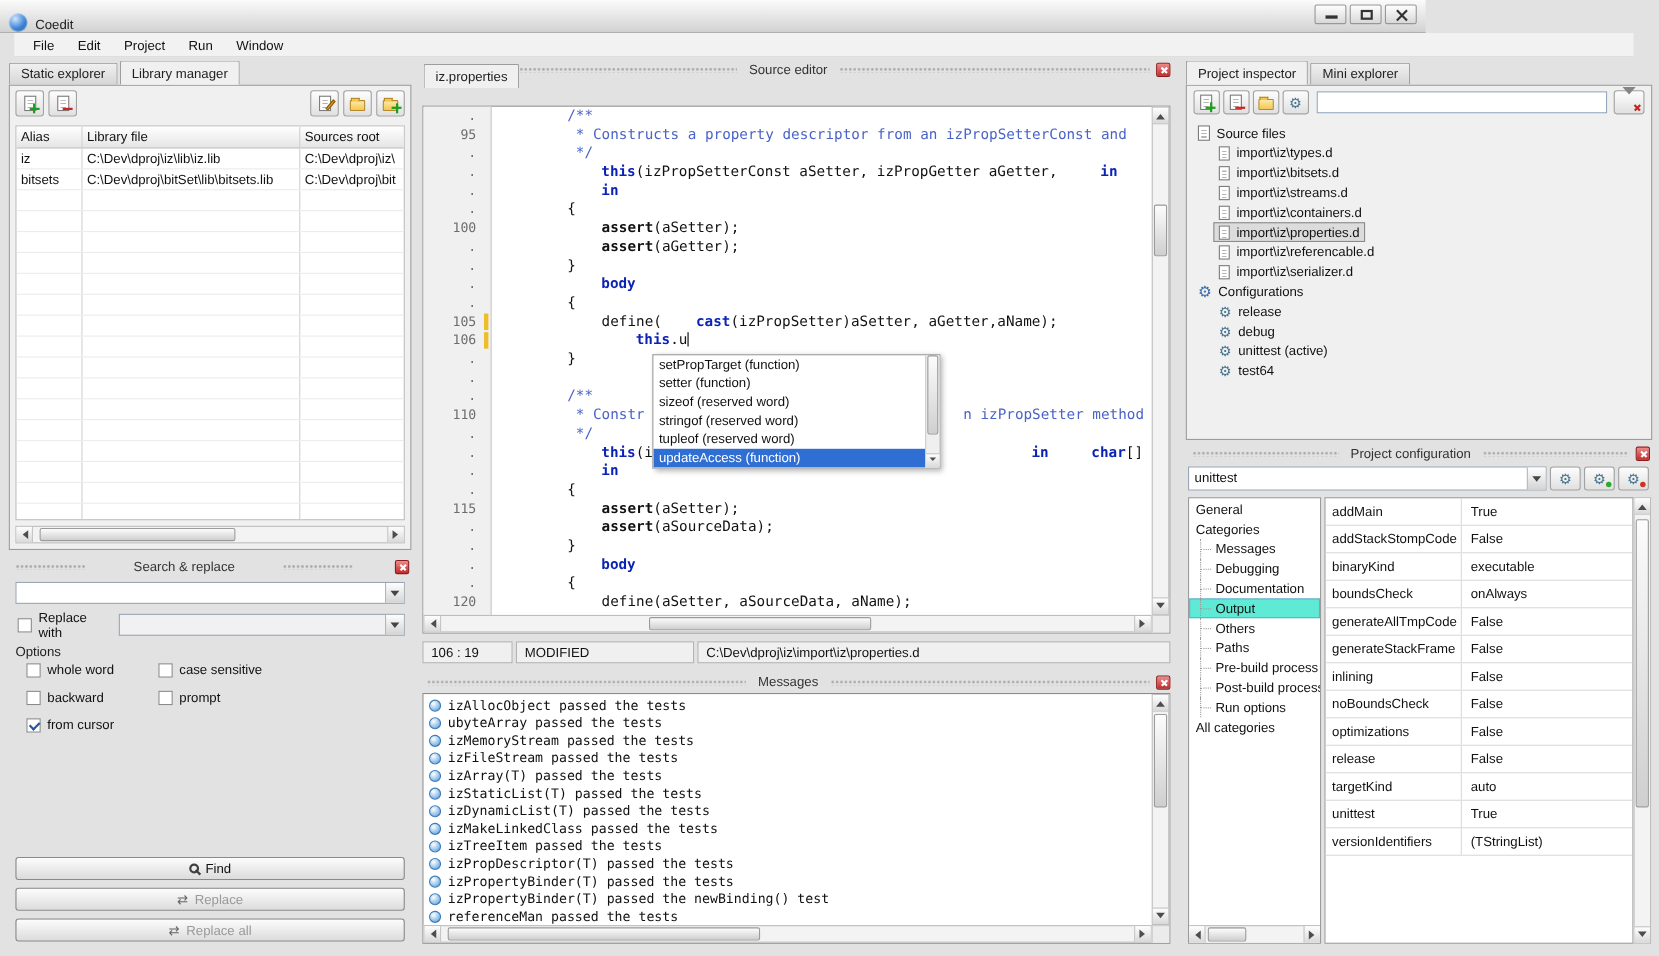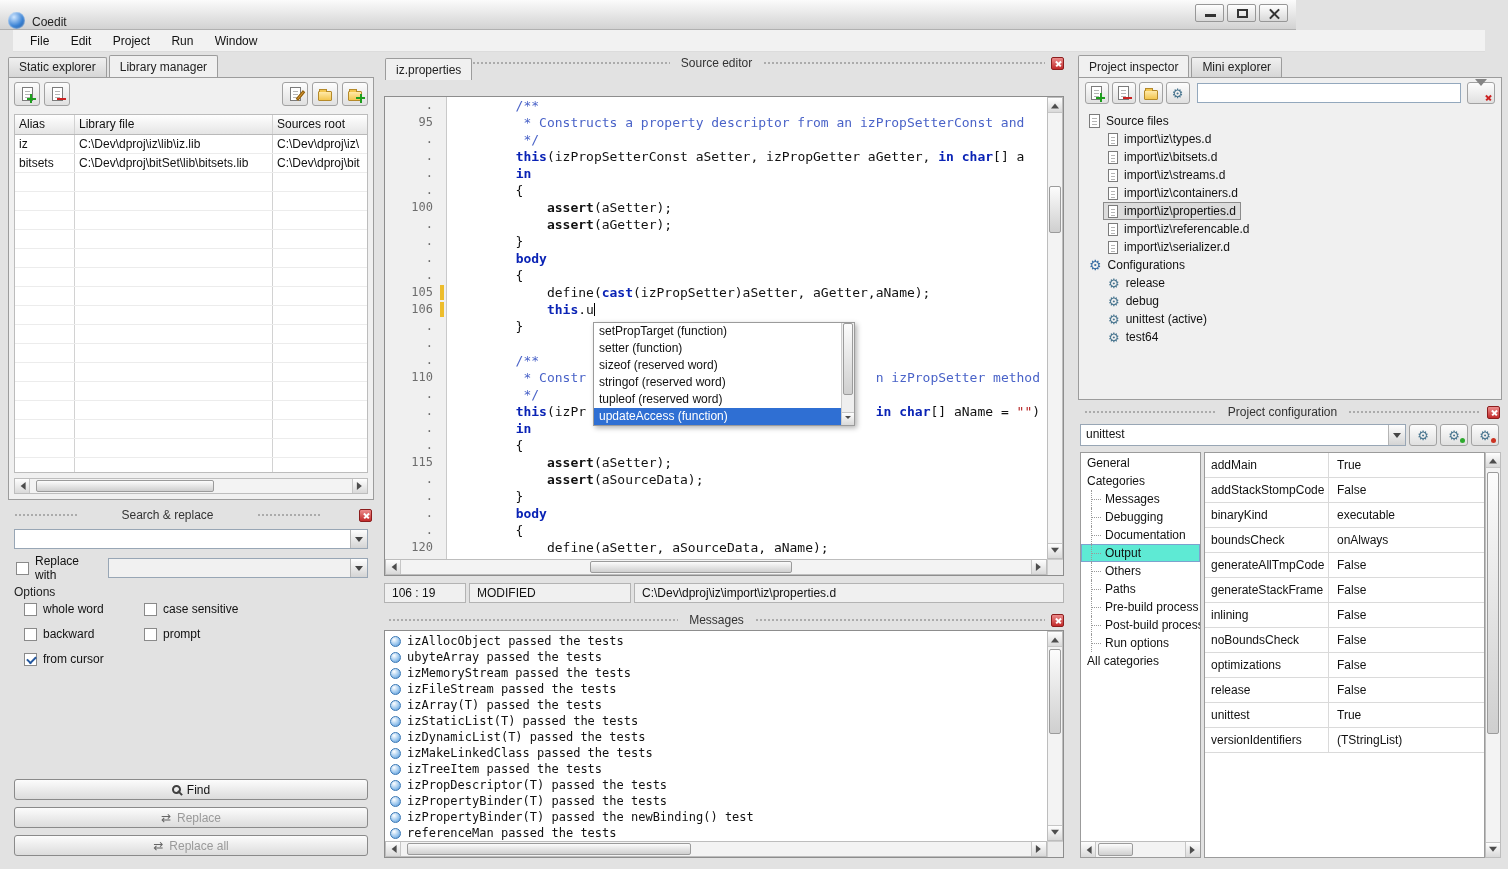--- a/index.html
+++ b/index.html
@@ -134,21 +134,21 @@
 #ed-head{position:absolute;top:0;left:0;width:684px;}
 #ed-tabs{position:absolute;top:3px;left:3px;}
 #editor{position:absolute;top:41px;left:2px;width:680px;height:480px;border:1px solid #8d8d8d;background:#fff;}
 #gutter{position:absolute;left:0;top:0;bottom:16px;width:62px;background:#f0f0f0;
   border-right:1px solid #c9c9c9;overflow:hidden;font:12px "DejaVu Sans Mono",monospace;color:#6d6d6d;}
 .gut-line{height:17px;line-height:17px;text-align:right;padding-right:13px;position:relative;}
 .gut-line.marked::after{content:"";position:absolute;right:2px;top:1px;bottom:1px;width:4px;background:#edbd2c;}
 #code-lines{position:absolute;left:63px;top:0;right:16px;bottom:16px;overflow:hidden;
   padding-left:5px;font:13px "DejaVu Sans Mono",monospace;line-height:17px;white-space:pre;}
 .code-line{height:17px;}
-.kw{color:#0a23b5;font-weight:bold;}
+.kw{color:#0a23b5;font-weight:bold;margin-left:31px;}
 .cm{color:#4a63c8;}
 .b{font-weight:bold;}
 .str{color:#b32222;}
 .caret{display:inline-block;width:1.5px;height:13px;background:#000;vertical-align:-2px;}
 #ed-vsb{position:absolute;right:0;top:0;bottom:16px;width:16px;}
 #ed-hsb{position:absolute;left:0;right:16px;bottom:0;height:16px;}
 #statusbar{position:absolute;top:528px;left:2px;width:680px;height:20px;display:flex;gap:3px;}
 .scell{border:1px solid #b3b3b3;background:#f0f0f0;height:20px;line-height:18px;padding:0 7px;
   overflow:hidden;white-space:nowrap;}
 #msg-head{position:absolute;top:557px;left:0;width:684px;}
@@ -786,20 +786,24 @@
           </div>
           <div class="prow">
             <div class="pname">optimizations</div>
             <div class="pval">False</div>
           </div>
           <div class="prow">
             <div class="pname">release</div>
             <div class="pval">False</div>
           </div>
           <div class="prow">
+            <div class="pname">targetKind</div>
+            <div class="pval">auto</div>
+          </div>
+          <div class="prow">
             <div class="pname">unittest</div>
             <div class="pval">True</div>
           </div>
           <div class="prow">
             <div class="pname">versionIdentifiers</div>
             <div class="pval">(TStringList)</div>
           </div>
         </div>
     </div>
     <div class="vsb" id="prop-vsb">

